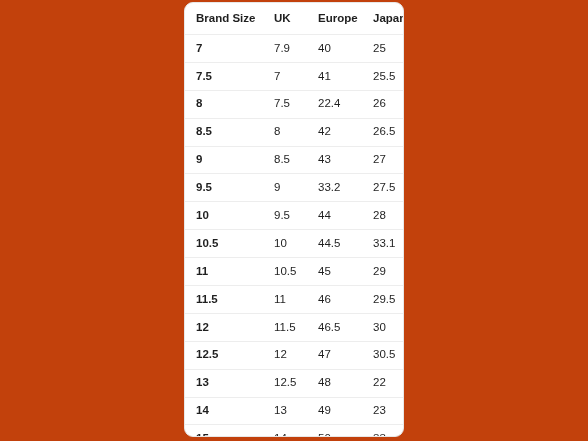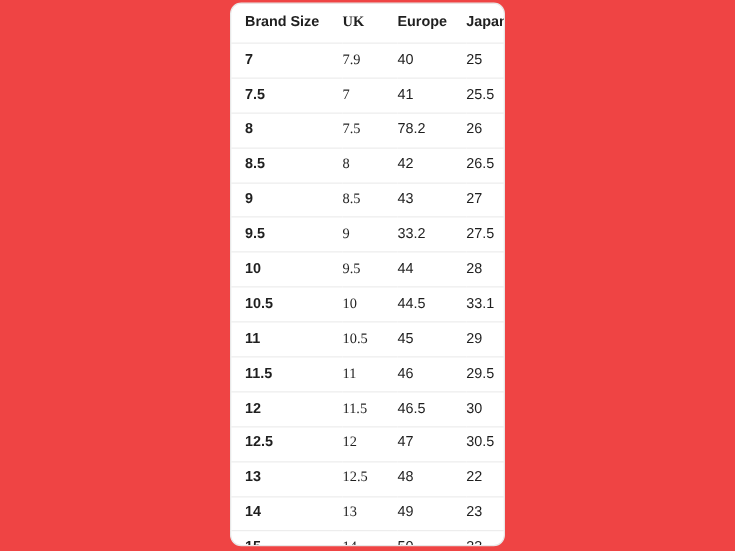--- a/index.html
+++ b/index.html
@@ -11,21 +11,21 @@
     height: 441px;
     background: #ffffff;
     font-family: "Liberation Sans", sans-serif;
     -webkit-font-smoothing: antialiased;
     overflow: hidden;
   }
   .page {
     position: relative;
     width: 588px;
     height: 441px;
-    background: #ef4444;
+    background: #c2410c;
   }
   .size-card {
     position: absolute;
     left: 184px;
     top: 2px;
     width: 220px;
     height: 435px;
     box-sizing: border-box;
     background: #ffffff;
     border: 1px solid #e8e8e8;
@@ -62,21 +62,21 @@
   }
   table.size-table td.c-brand {
     font-weight: bold;
   }
   table.size-table td.c-uk,
   table.size-table td.c-eu,
   table.size-table td.c-jp {
     font-weight: normal;
   }
   .col-brand { width: 78px; padding-left: 11px !important; }
-  .col-uk    { width: 44px; font-family: Liberation Serif, serif; }
+  .col-uk    { width: 44px; }
   .col-eu    { width: 55px; }
   .col-jp    { width: 43px; }
 </style>
 </head>
 <body>
 
 <div class="page">
   <div class="size-card">
     <table class="size-table">
       <thead>
@@ -96,21 +96,21 @@
           </tr>
           <tr>
             <td class="c-brand col-brand">7.5</td>
             <td class="c-uk col-uk">7</td>
             <td class="c-eu col-eu">41</td>
             <td class="c-jp col-jp">25.5</td>
           </tr>
           <tr>
             <td class="c-brand col-brand">8</td>
             <td class="c-uk col-uk">7.5</td>
-            <td class="c-eu col-eu">78.2</td>
+            <td class="c-eu col-eu">22.4</td>
             <td class="c-jp col-jp">26</td>
           </tr>
           <tr>
             <td class="c-brand col-brand">8.5</td>
             <td class="c-uk col-uk">8</td>
             <td class="c-eu col-eu">42</td>
             <td class="c-jp col-jp">26.5</td>
           </tr>
           <tr>
             <td class="c-brand col-brand">9</td>

